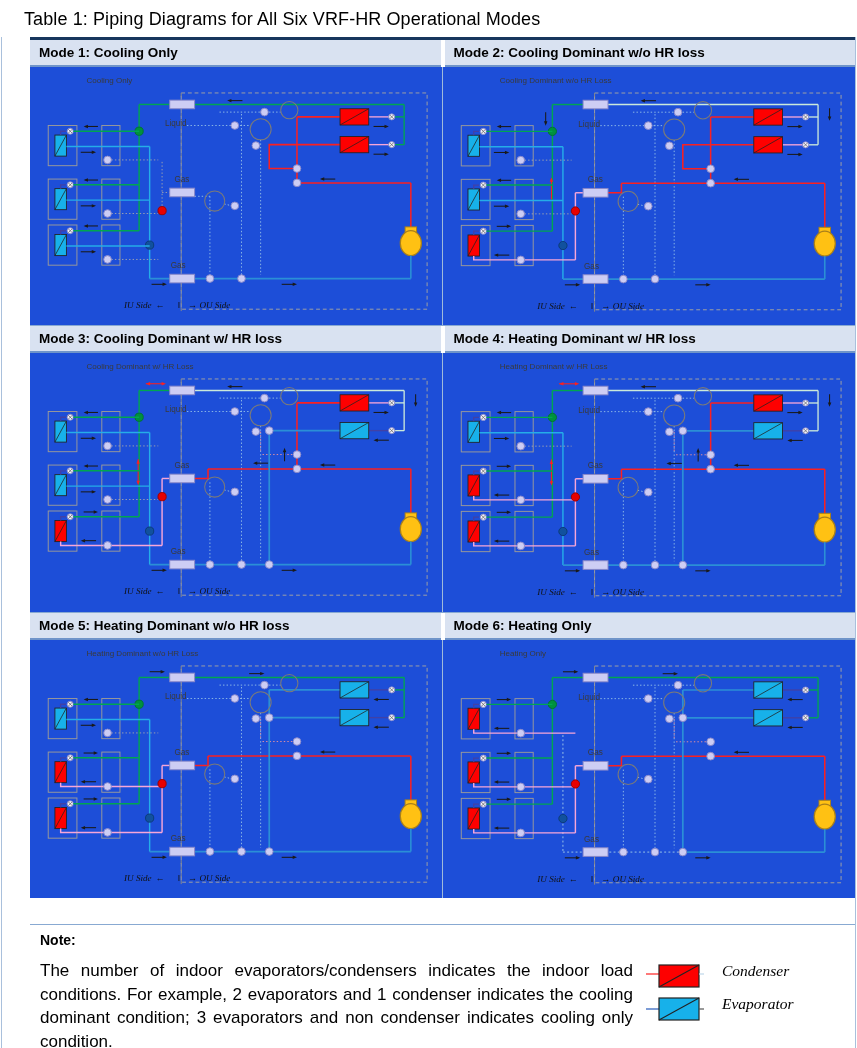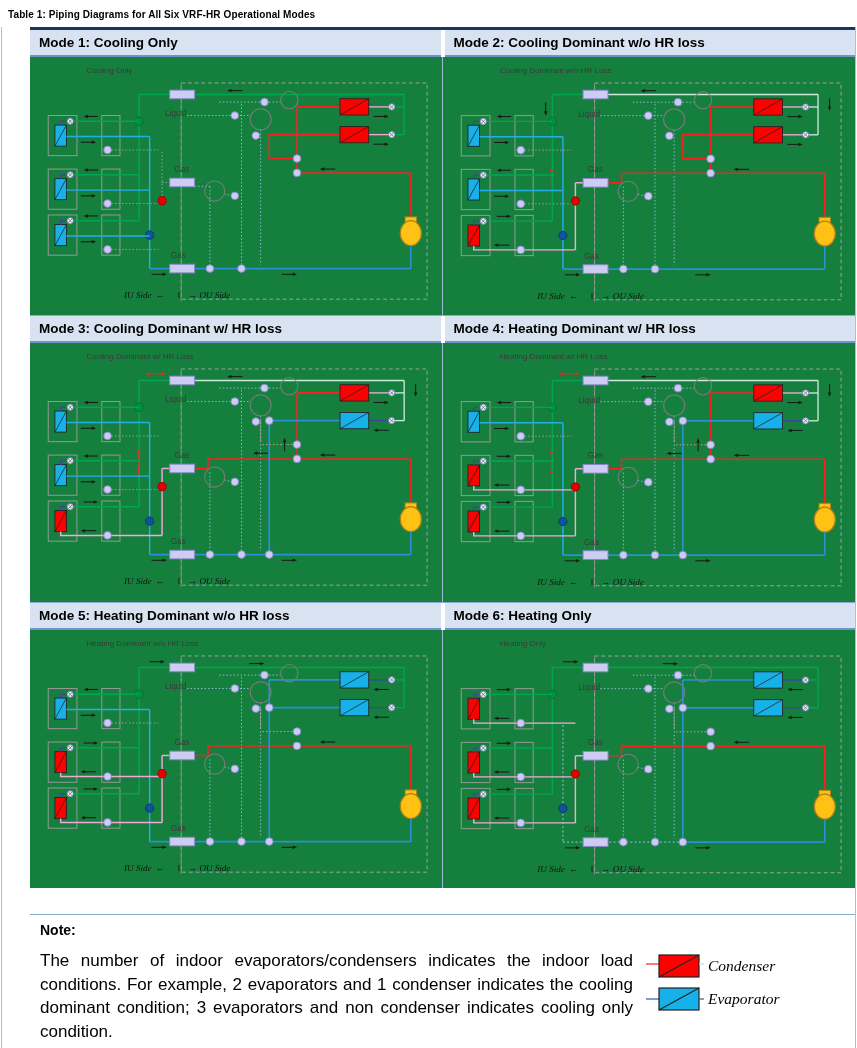--- a/index.html
+++ b/index.html
@@ -1,31 +1,31 @@
 <!DOCTYPE html>
 <html><head>
 <meta charset="utf-8">
 <style>
   html,body{margin:0;padding:0;background:#fff;}
   body{width:857px;font-family:"Liberation Sans",sans-serif;color:#000;}
   .page{width:855px;margin:0 auto;}
-  .page-title{font-size:10px;font-weight:bold;padding:9px 6px 7px 7px;letter-spacing:.1px;}
+  .page-title{font-size:18px;font-weight:normal;padding:9px 6px 7px 23px;letter-spacing:.1px;}
   .tbl{border-left:1px solid #A9C0DC;border-right:1px solid #A9C0DC;padding-left:28px;}
   .hdr-row{display:grid;grid-template-columns:1fr 1fr;column-gap:4px;background:#fff;border-top:3px solid #17365D;}
   .hdr-row.inner{border-top:1px solid #88A9D2;}
   .hdr-cell{background:#D9E2F1;border-bottom:2px solid #6F94C9;padding:5px 4px 5px 9px;font-weight:bold;font-size:13.5px;}
   .body-row{display:grid;grid-template-columns:1fr 1fr;}
-  .cell{padding:3px 1px 4px 1px;border-right:1px solid #9FBBDA;background:#15803d;}
+  .cell{padding:3px 1px 4px 1px;border-right:1px solid #9FBBDA;background:#1d4ed8;}
   .cell.last{border-right:none;text-align:center;}
   svg.diag{display:block;width:100%;height:auto;}
   .note{border-top:1px solid #88A9D2;position:relative;padding:7px 10px 12px 10px;min-height:92px;margin-top:26px;}
   .note-label{font-weight:bold;font-size:14px;}
   .note-text{font-size:17px;line-height:1.4;text-align:justify;margin:11px 212px 0 0;}
   .legend{position:absolute;top:24px;right:3px;width:200px;background:#fff;padding:8px 6px 8px 10px;}
-  .legend-item{display:flex;align-items:center;gap:4px;margin:5px 0;}
+  .legend-item{display:flex;gap:18px;margin:5px 0;}
   .legend-label{font-family:"Liberation Serif",serif;font-style:italic;font-size:15.5px;}
   .bottom-rule{border-top:2px solid #4472C4;margin-top:1px;}
   .navy-bar{height:13px;background:#1F4E79;margin-top:3px;}
 </style>
 </head>
 <body>
 
 <div class="page">
 
   <div class="page-title">Table 1: Piping Diagrams for All Six VRF-HR Operational Modes</div>

